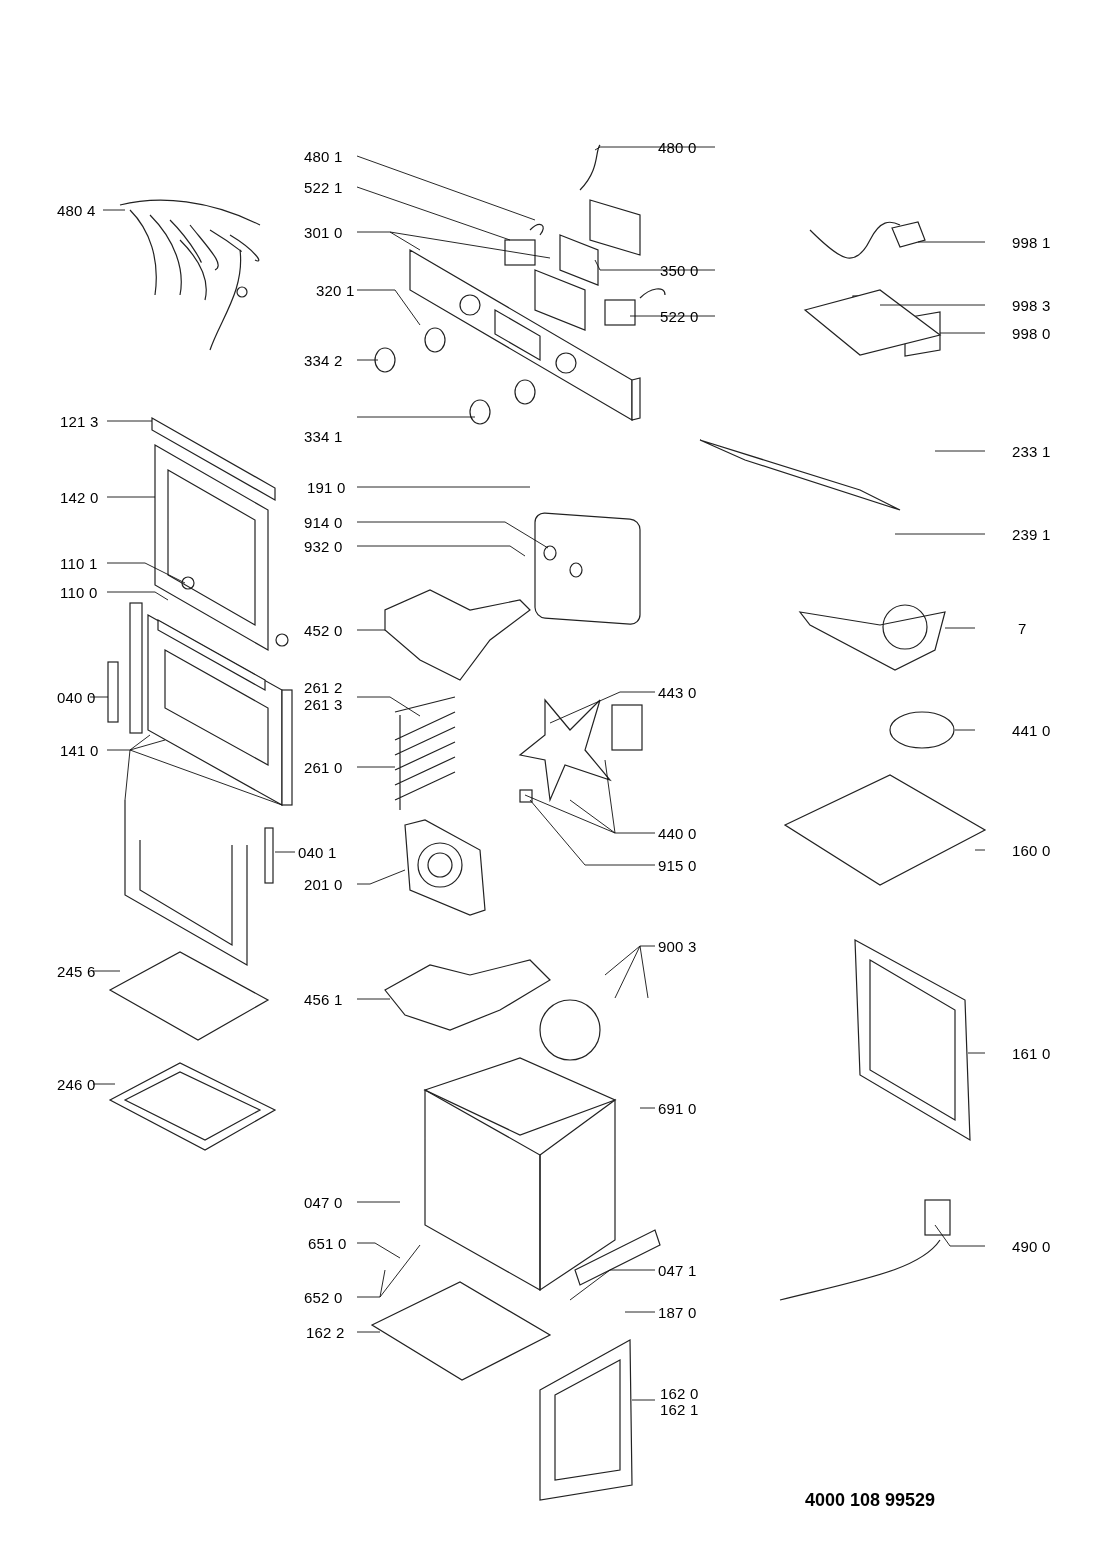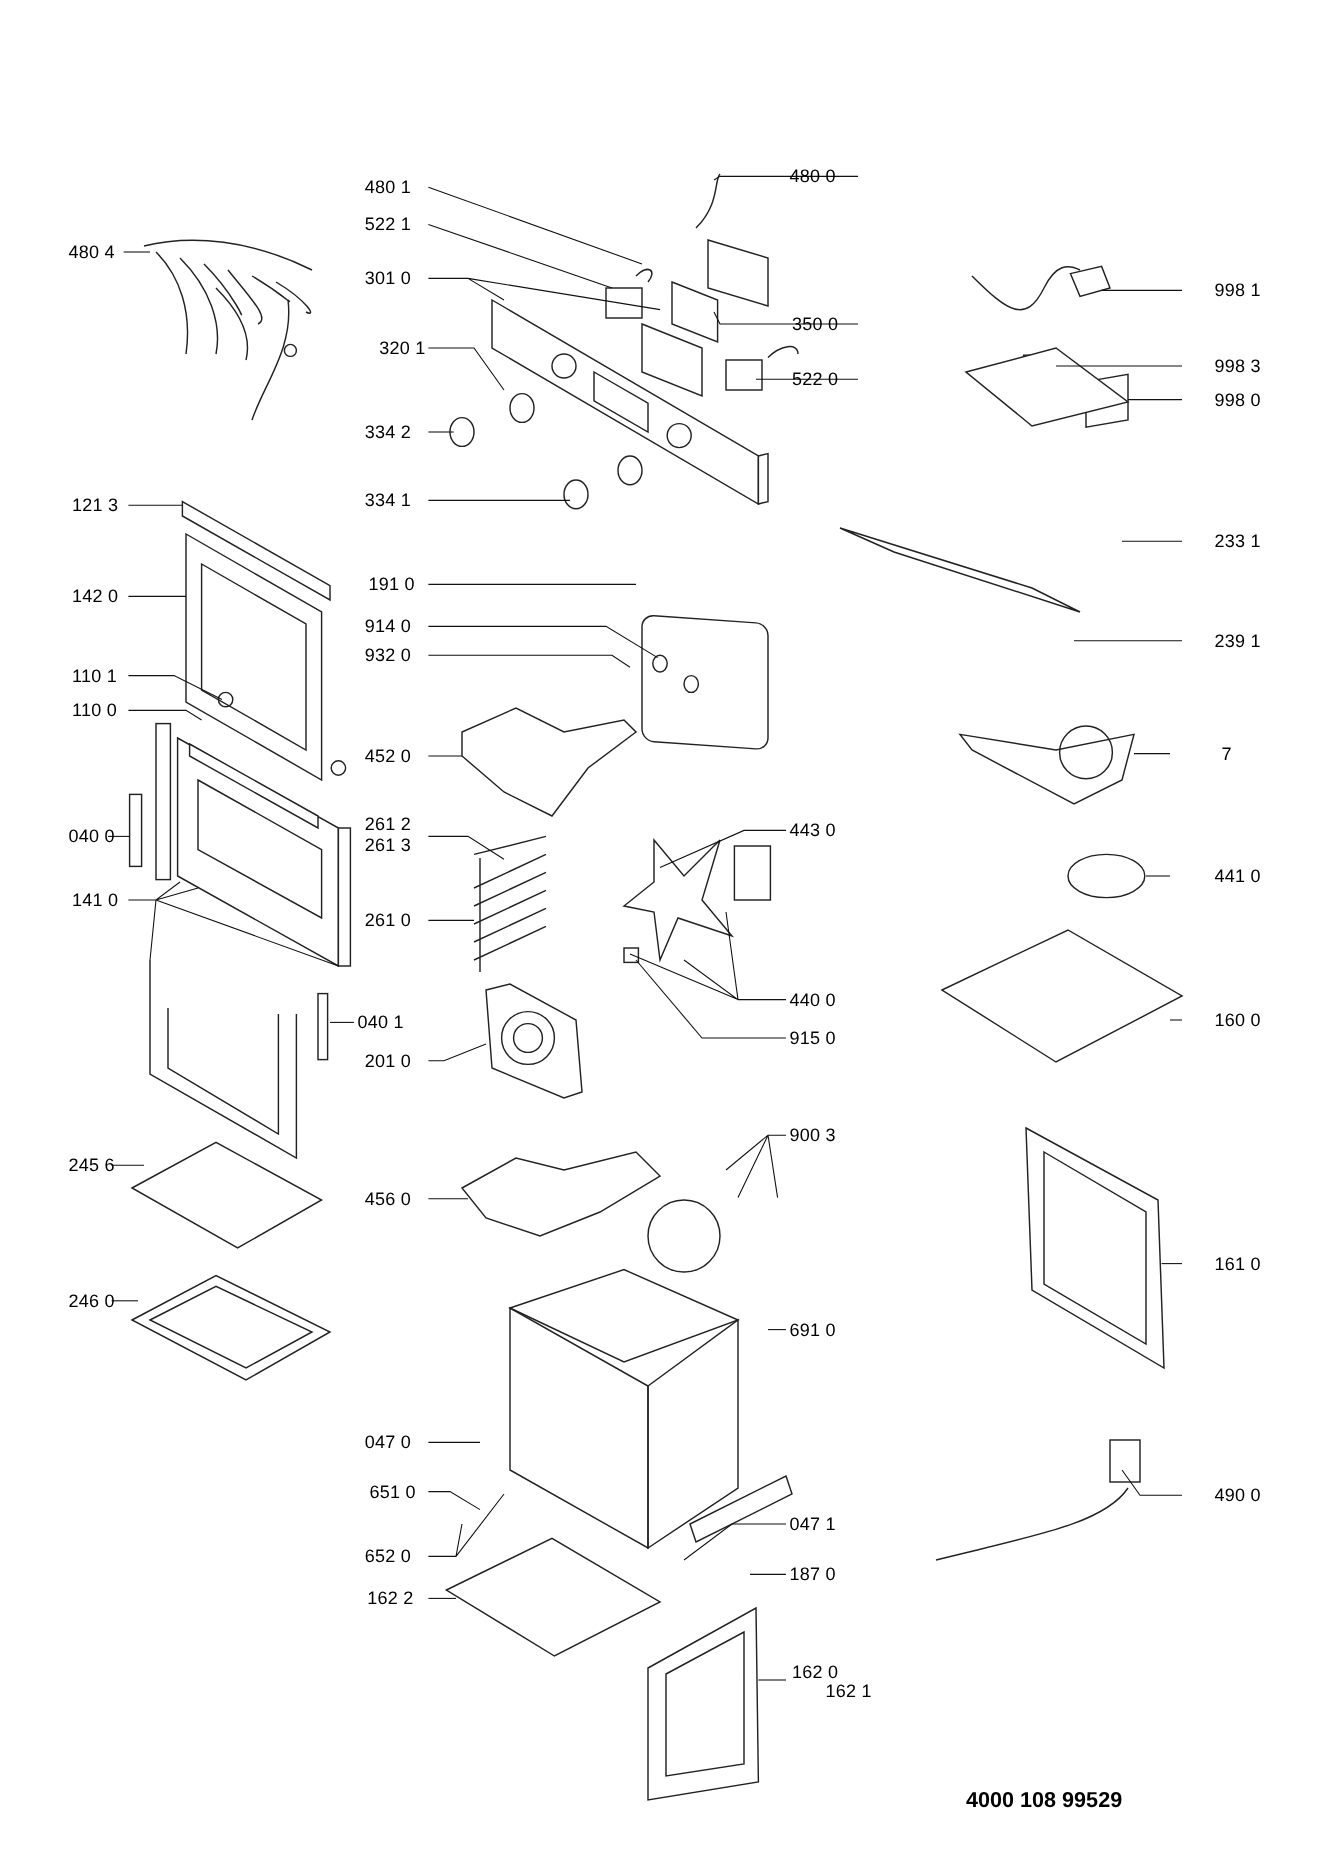--- a/index.html
+++ b/index.html
@@ -186,21 +186,21 @@
 
 <span class="lbl" style="left:304px;top:148px">480 1</span>
 <span class="lbl" style="left:658px;top:139px">480 0</span>
 <span class="lbl" style="left:304px;top:179px">522 1</span>
 <span class="lbl" style="left:57px;top:202px">480 4</span>
 <span class="lbl" style="left:304px;top:224px">301 0</span>
 <span class="lbl" style="left:660px;top:262px">350 0</span>
 <span class="lbl" style="left:316px;top:282px">320 1</span>
 <span class="lbl" style="left:660px;top:308px">522 0</span>
 <span class="lbl" style="left:304px;top:352px">334 2</span>
-<span class="lbl" style="left:304px;top:409px">334 1</span>
+<span class="lbl" style="left:304px;top:428px">334 1</span>
 <span class="lbl" style="left:1012px;top:234px">998 1</span>
 <span class="lbl" style="left:1012px;top:297px">998 3</span>
 <span class="lbl" style="left:1012px;top:325px">998 0</span>
 <span class="lbl" style="left:1012px;top:443px">233 1</span>
 <span class="lbl" style="left:1012px;top:526px">239 1</span>
 <span class="lbl" style="left:60px;top:413px">121 3</span>
 <span class="lbl" style="left:60px;top:489px">142 0</span>
 <span class="lbl" style="left:307px;top:479px">191 0</span>
 <span class="lbl" style="left:304px;top:514px">914 0</span>
 <span class="lbl" style="left:304px;top:538px">932 0</span>
@@ -215,28 +215,28 @@
 <span class="lbl" style="left:1012px;top:722px">441 0</span>
 <span class="lbl" style="left:60px;top:742px">141 0</span>
 <span class="lbl" style="left:304px;top:759px">261 0</span>
 <span class="lbl" style="left:658px;top:825px">440 0</span>
 <span class="lbl" style="left:298px;top:844px">040 1</span>
 <span class="lbl" style="left:304px;top:876px">201 0</span>
 <span class="lbl" style="left:658px;top:857px">915 0</span>
 <span class="lbl" style="left:1012px;top:842px">160 0</span>
 <span class="lbl" style="left:658px;top:938px">900 3</span>
 <span class="lbl" style="left:57px;top:963px">245 6</span>
-<span class="lbl" style="left:304px;top:991px">456 0</span>
+<span class="lbl" style="left:304px;top:991px">456 1</span>
 <span class="lbl" style="left:1012px;top:1045px">161 0</span>
 <span class="lbl" style="left:57px;top:1076px">246 0</span>
 <span class="lbl" style="left:658px;top:1100px">691 0</span>
 <span class="lbl" style="left:304px;top:1194px">047 0</span>
 <span class="lbl" style="left:308px;top:1235px">651 0</span>
 <span class="lbl" style="left:1012px;top:1238px">490 0</span>
 <span class="lbl" style="left:304px;top:1289px">652 0</span>
 <span class="lbl" style="left:658px;top:1262px">047 1</span>
 <span class="lbl" style="left:658px;top:1304px">187 0</span>
 <span class="lbl" style="left:306px;top:1324px">162 2</span>
 <span class="lbl" style="left:660px;top:1385px">162 0</span>
-<span class="lbl" style="left:688px;top:1401px">162 1</span>
+<span class="lbl" style="left:660px;top:1401px">162 1</span>
 
 <span class="doc">4000 108 99529</span>
 </div>
 
 </body></html>

